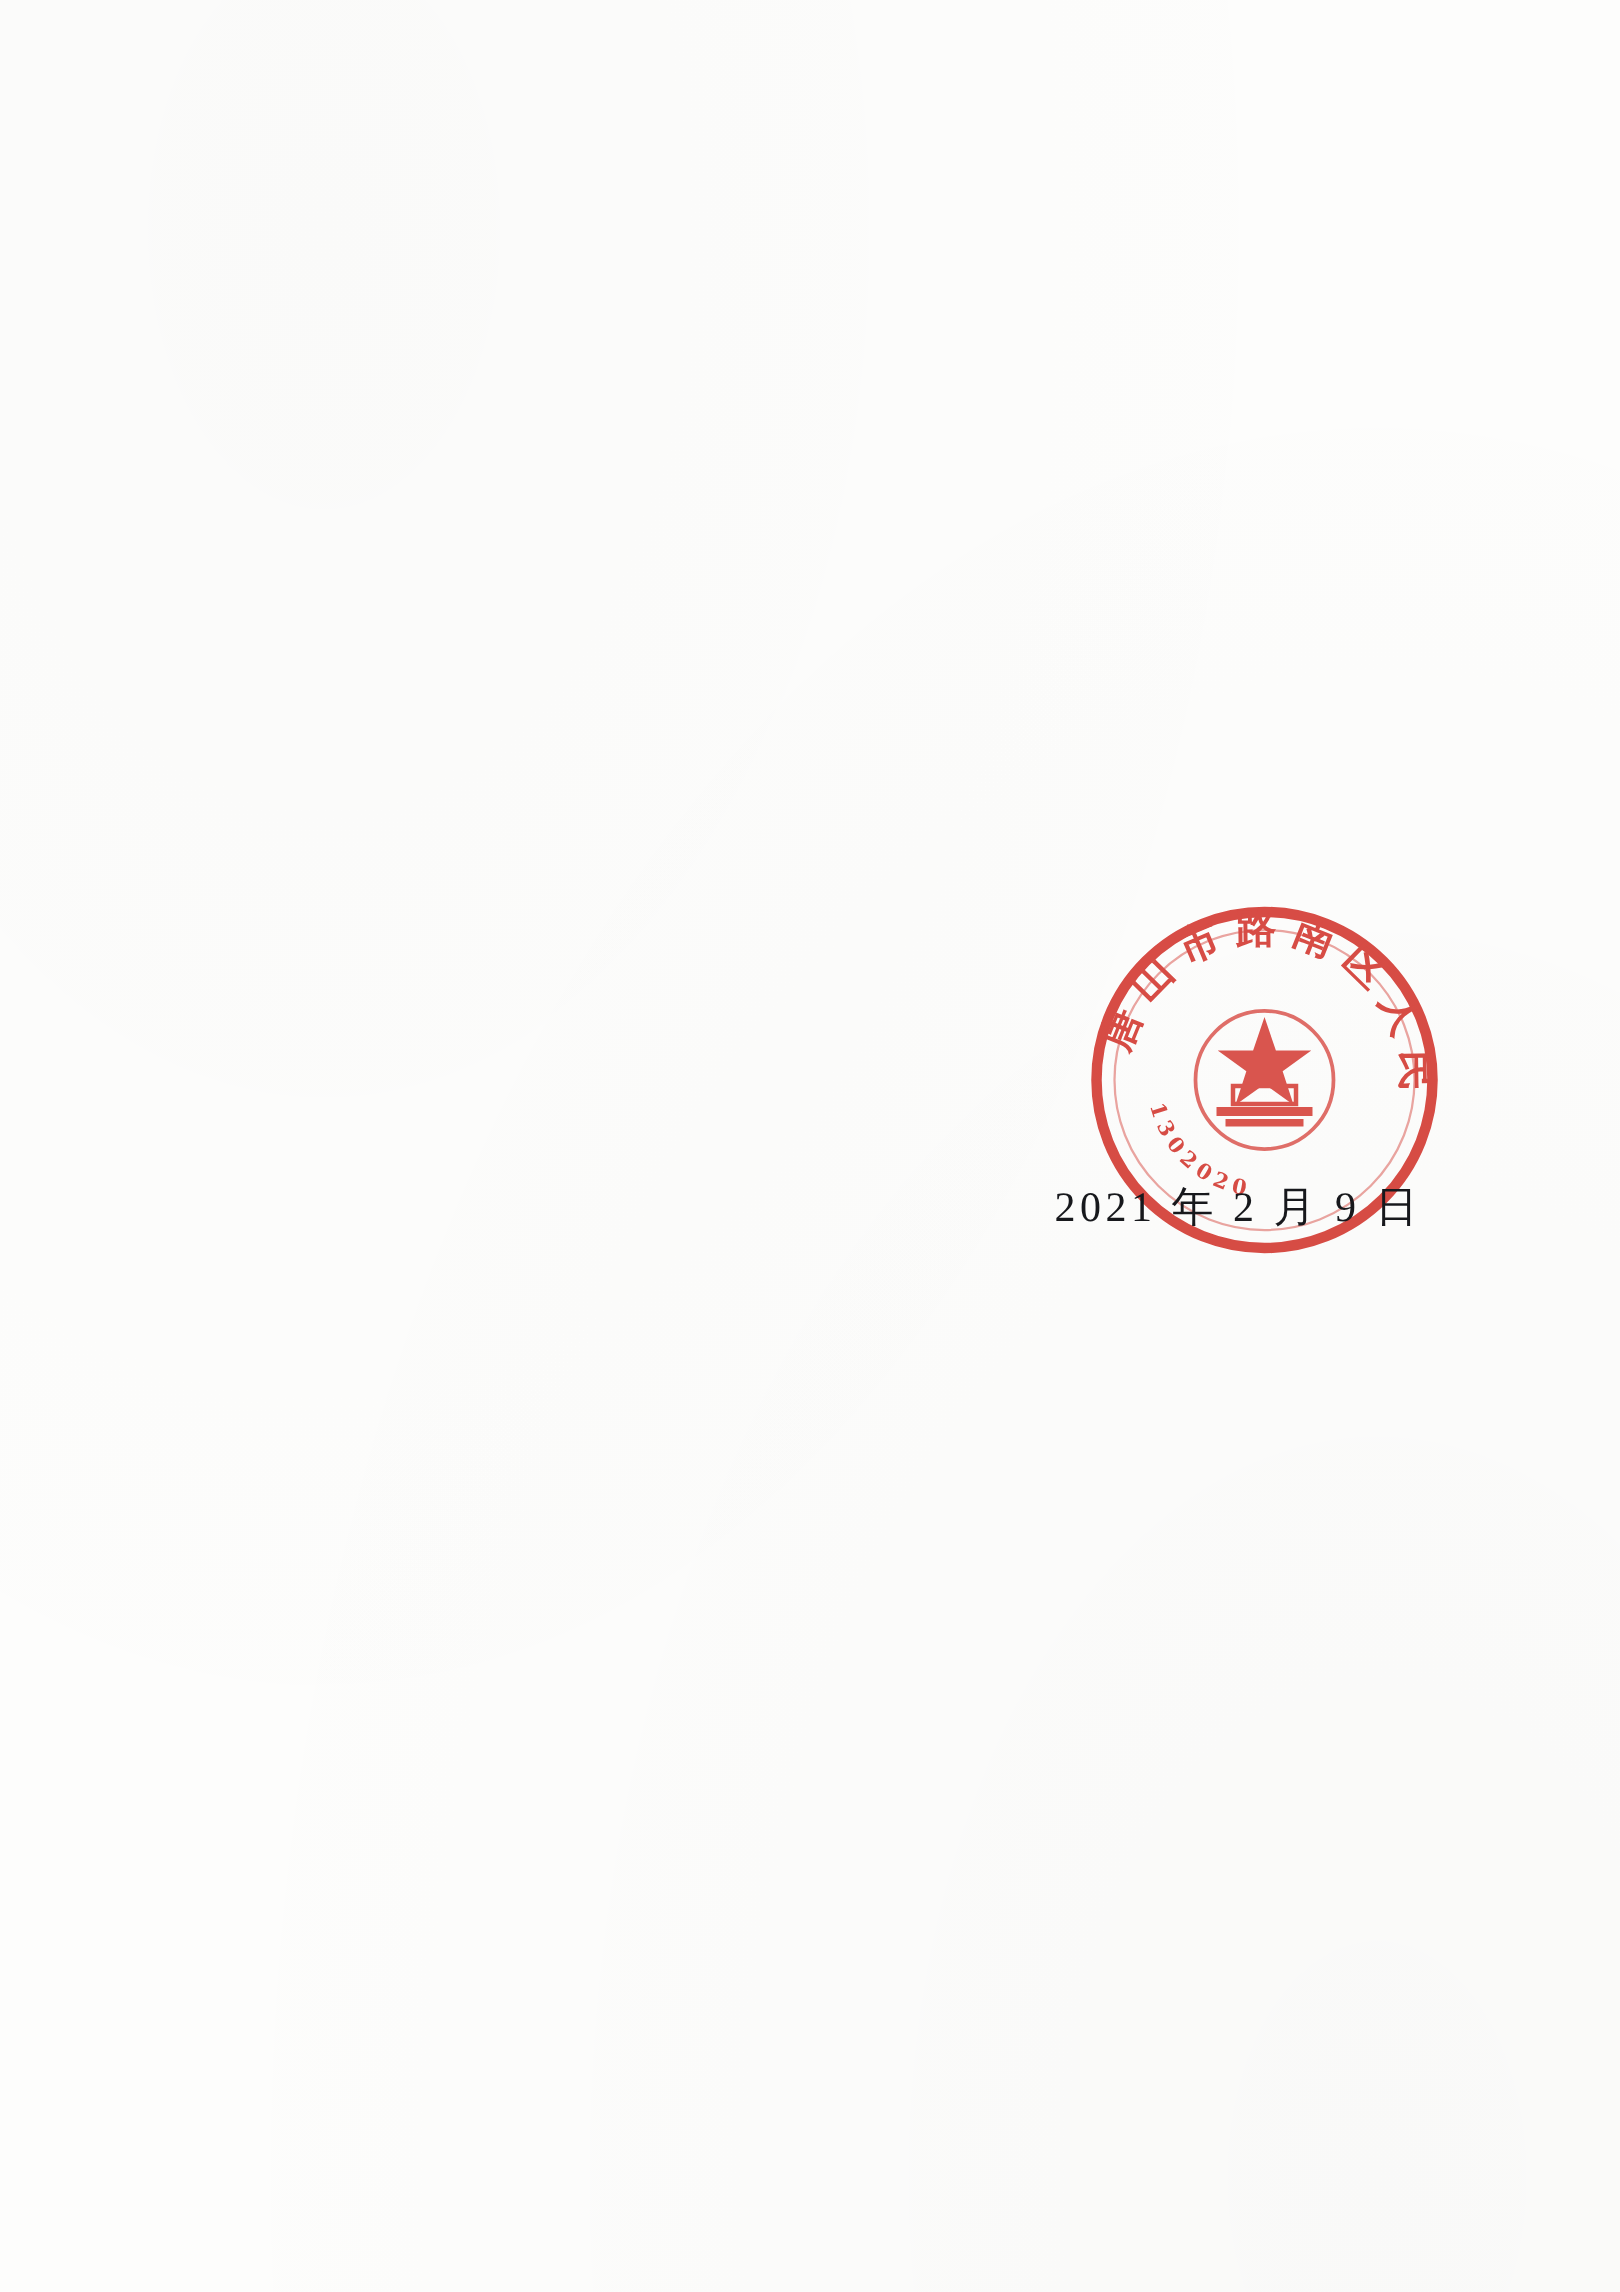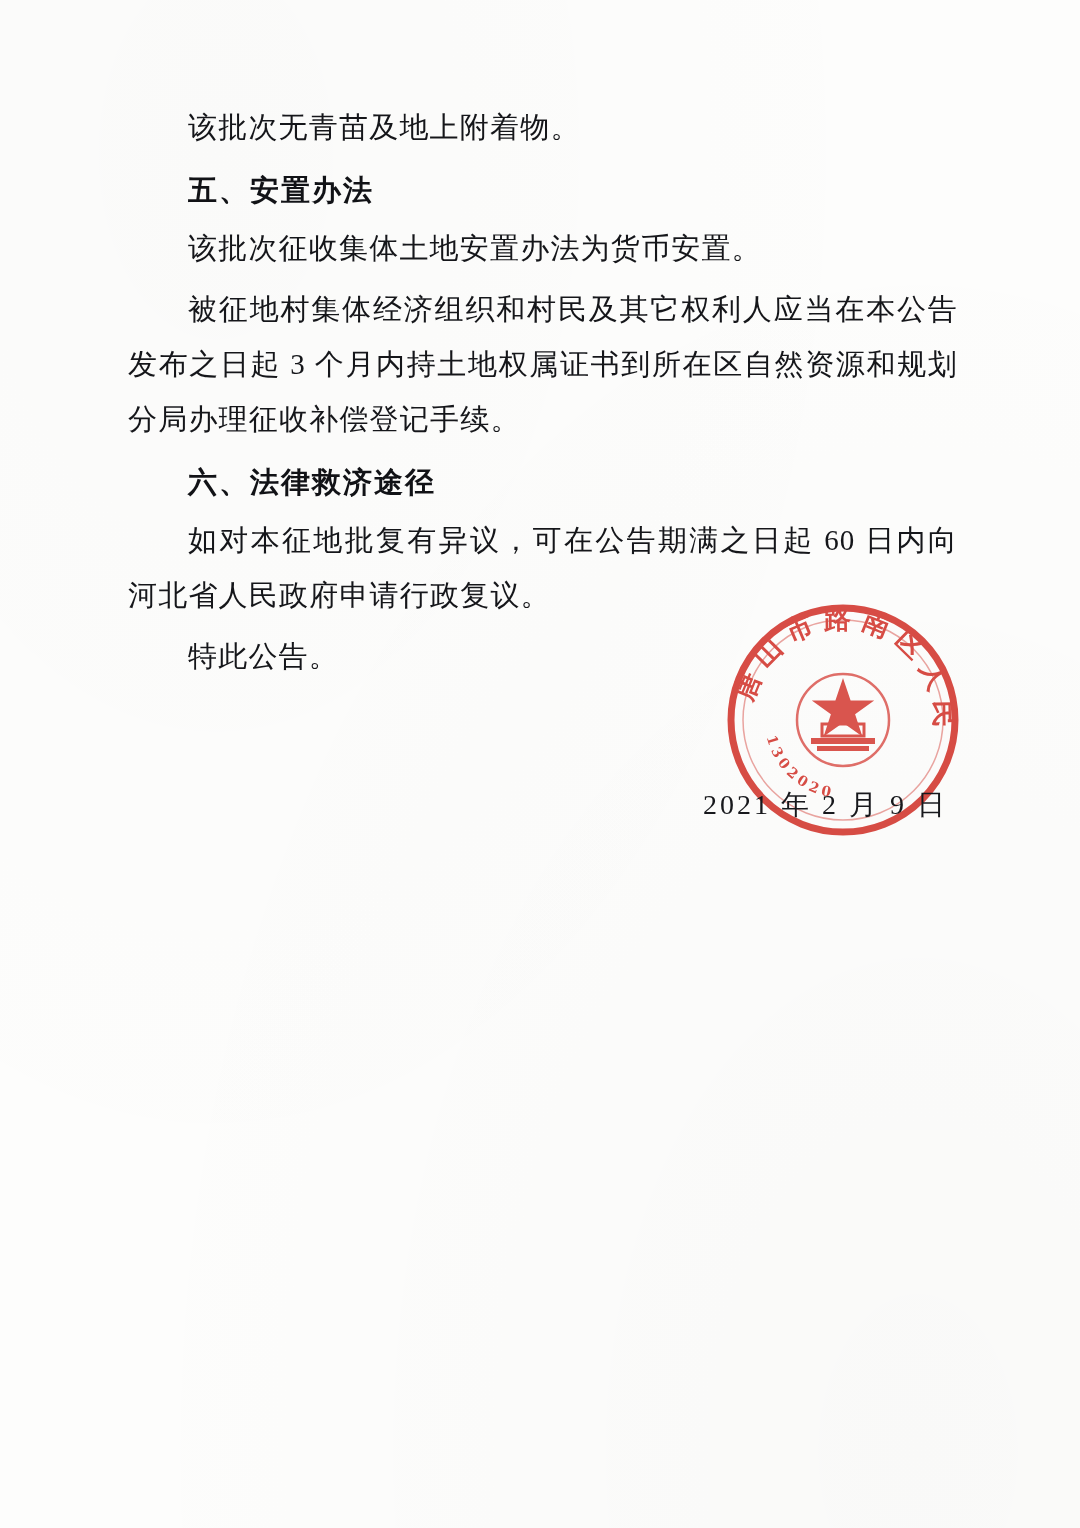--- a/index.html
+++ b/index.html
@@ -99,37 +99,20 @@
   .seal-text {
     font-family: "DejaVu Serif", serif;
     font-weight: bold;
   }
 </style>
 </head>
 <body>
 
 <div class="page">
 
-  <div class="content">
-
-    <p class="para indent">该批次无青苗及地上附着物。</p>
-
-    <p class="heading">五、安置办法</p>
-
-    <p class="para indent">该批次征收集体土地安置办法为货币安置。</p>
-
-    <p class="para indent">被征地村集体经济组织和村民及其它权利人应当在本公告发布之日起 3 个月内持土地权属证书到所在区自然资源和规划分局办理征收补偿登记手续。</p>
-
-    <p class="heading">六、法律救济途径</p>
-
-    <p class="para indent">如对本征地批复有异议，可在公告期满之日起 60 日内向河北省人民政府申请行政复议。</p>
-
-    <p class="para indent">特此公告。</p>
-
-  </div>
 
   <div class="sign-block">
 
     <div class="seal">
       <svg viewBox="0 0 240 240" xmlns="http://www.w3.org/2000/svg" aria-hidden="true">
         <defs>
           <path id="sealArc" d="M 120,120 m -93,0 a 93,93 0 1,1 186,0 a 93,93 0 1,1 -186,0"></path>
           <path id="sealArcTxt" d="M 28,120 a 92,92 0 1,1 184,0"></path>
           <path id="sealArcBot" d="M 42,120 a 78,78 0 1,0 156,0"></path>
         </defs>

